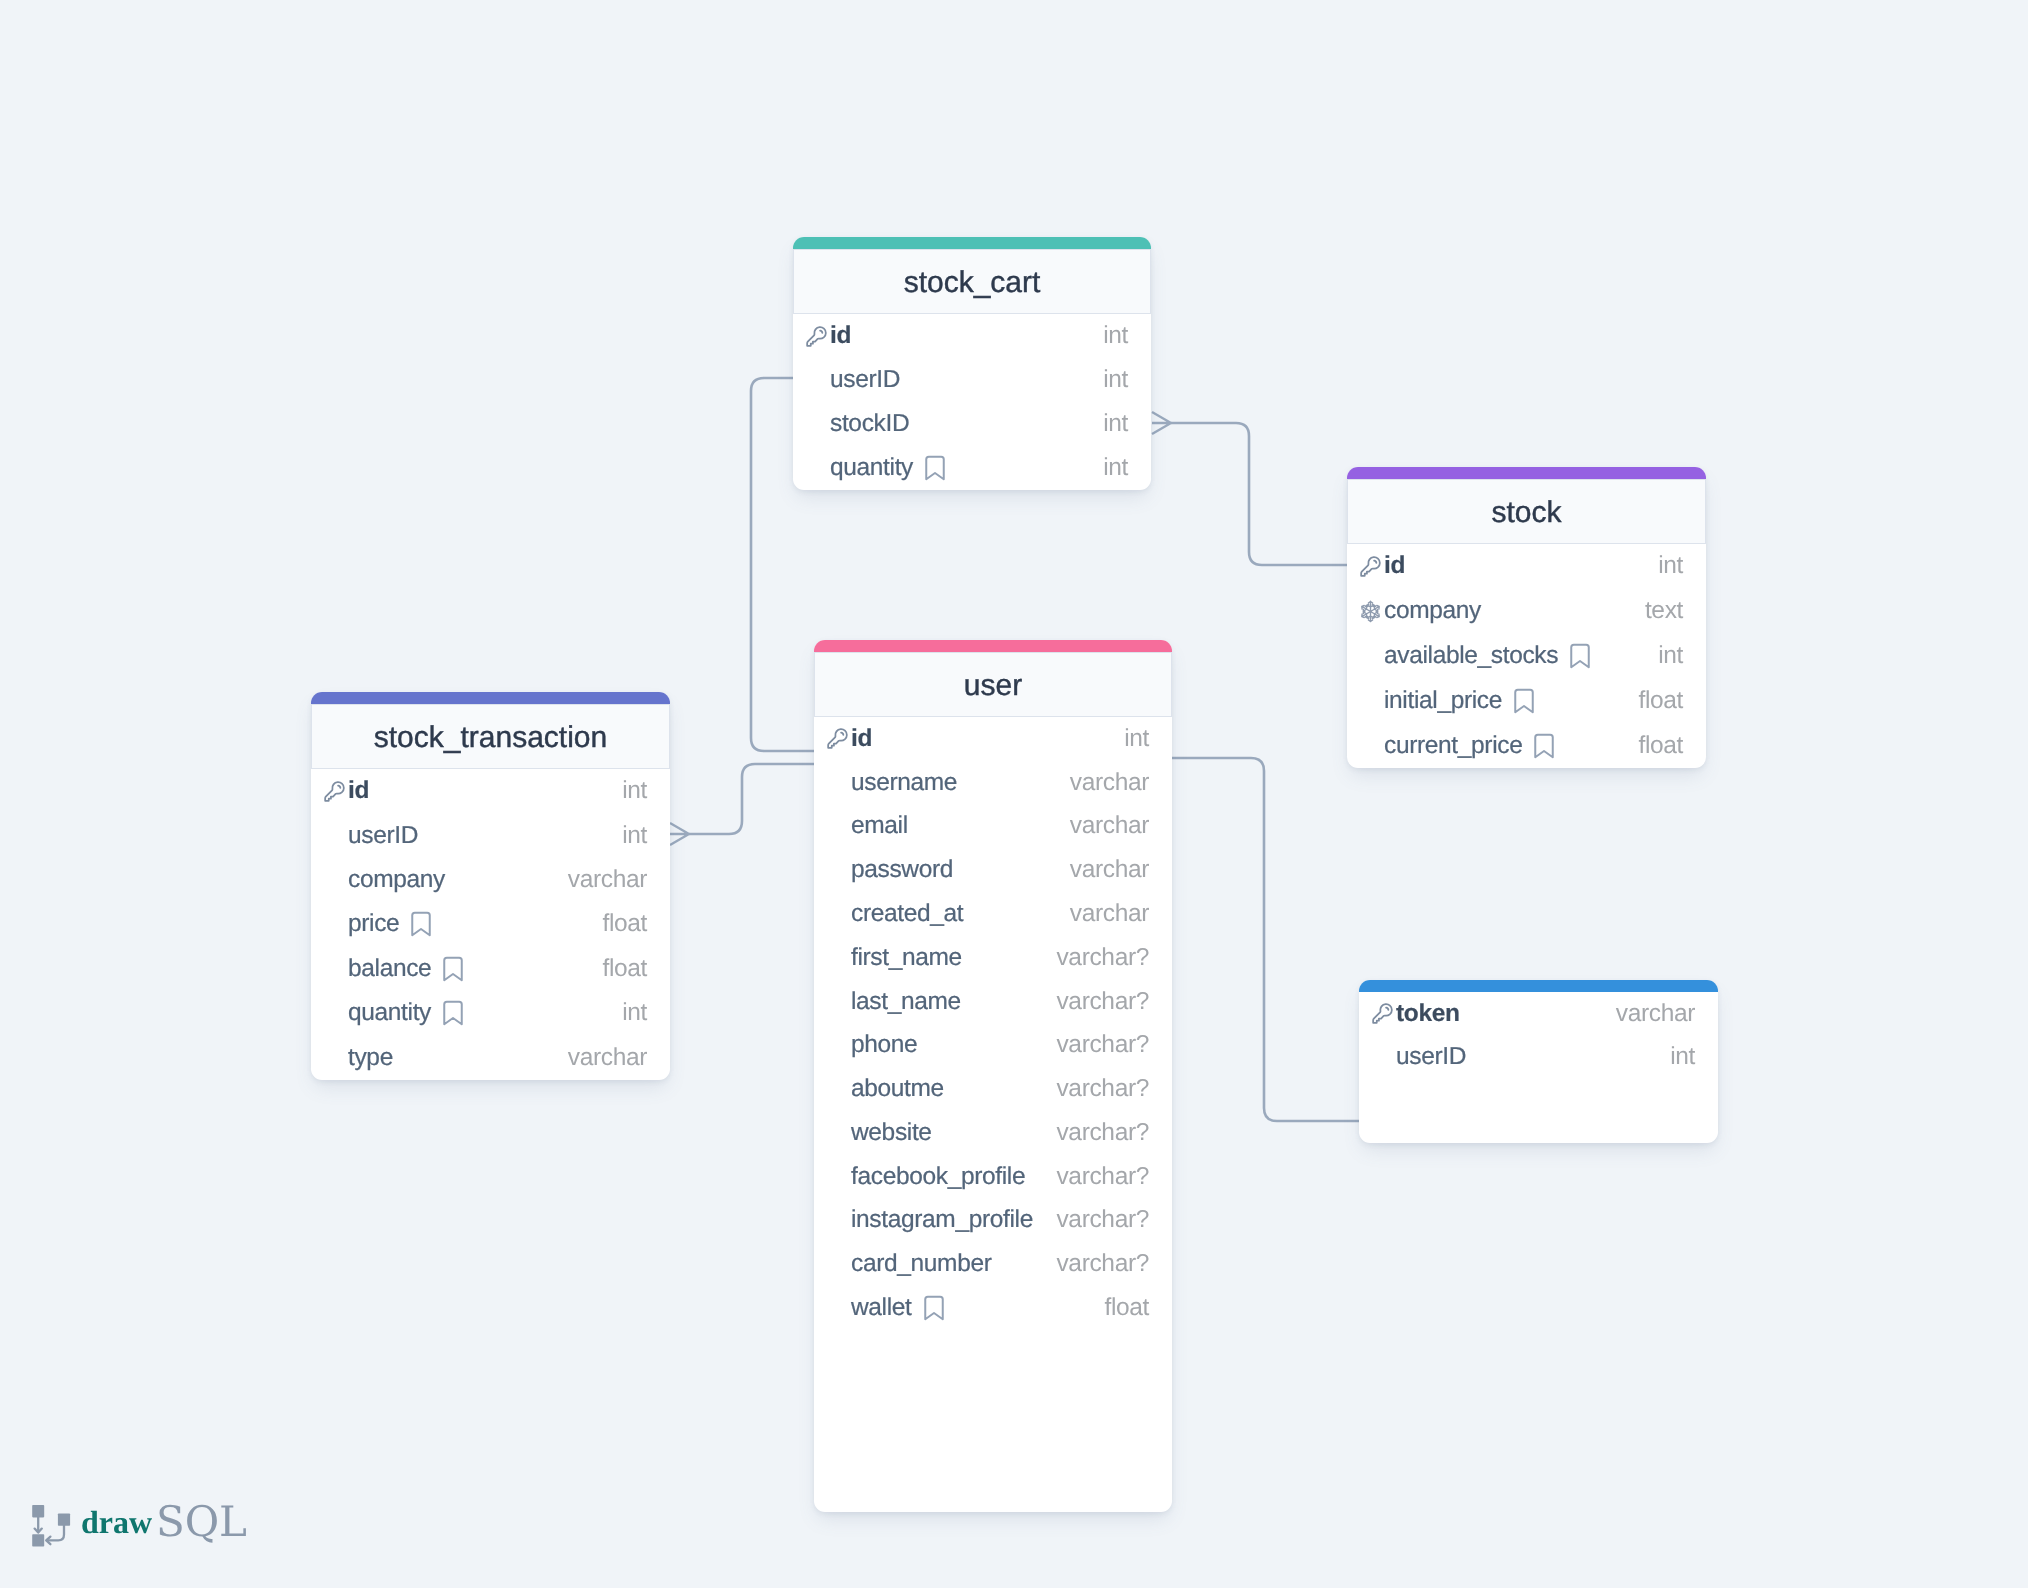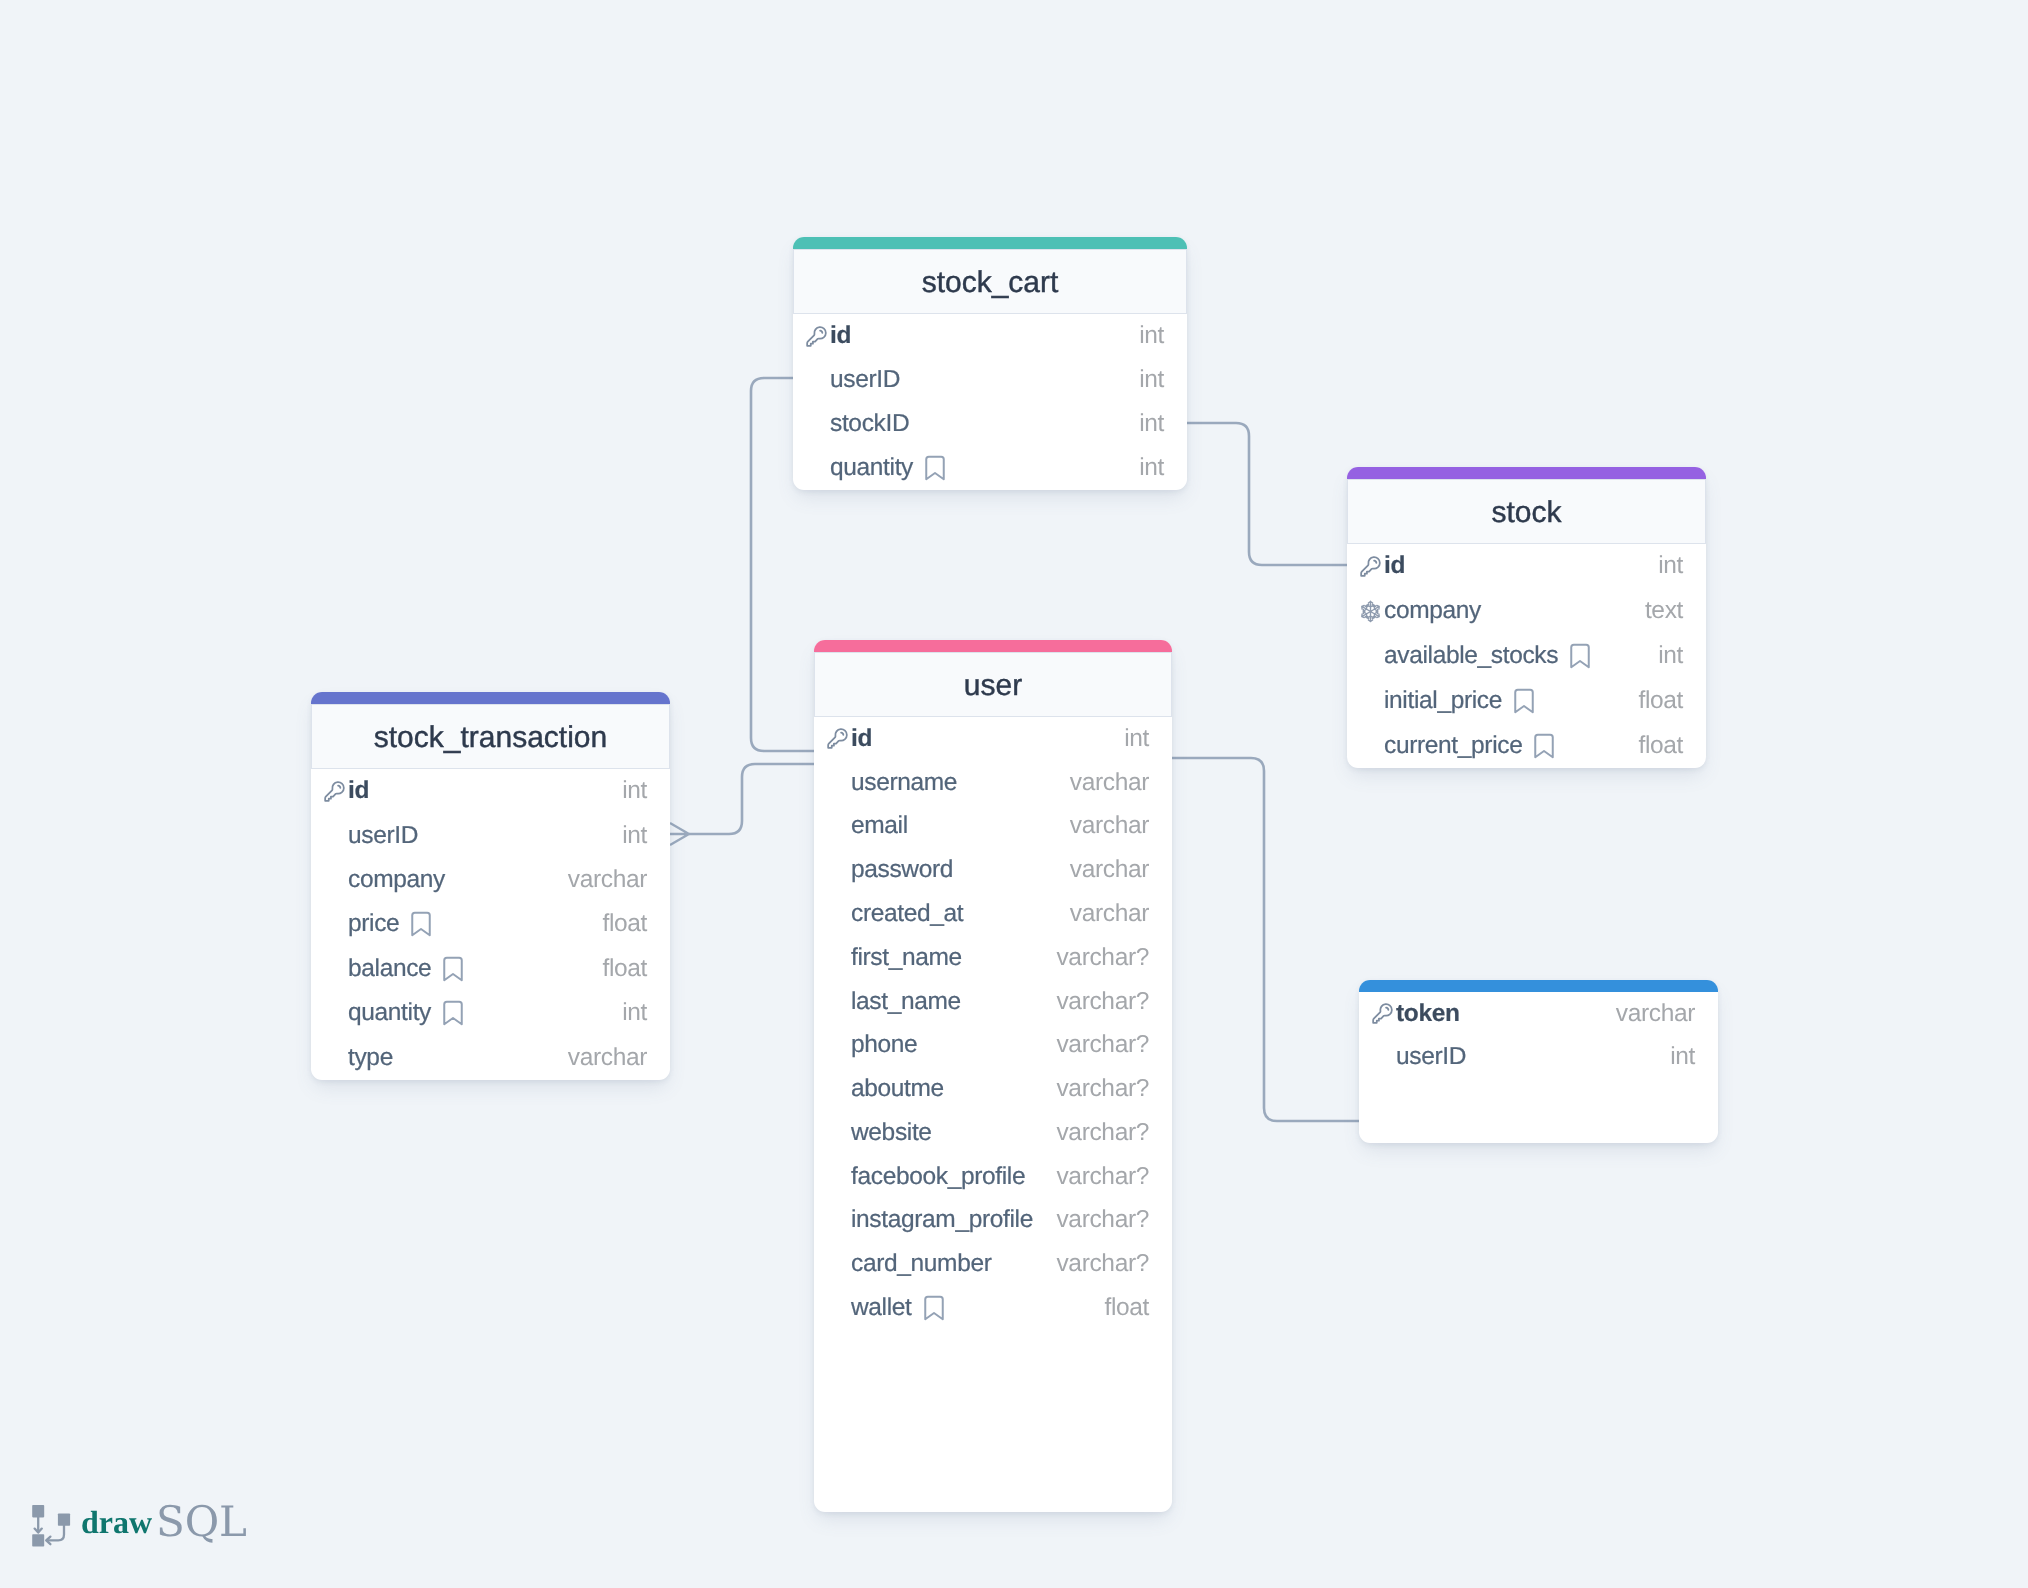--- a/index.html
+++ b/index.html
@@ -36,21 +36,21 @@
 <div id="canvas">
   <svg class="links" viewBox="0 0 2028 1588">
       <path d="M793 378 L764 378 Q751 378 751 391 L751 738 Q751 751 764 751 L814 751" fill="none" stroke="#9aa9bd" stroke-width="2.6"></path>
       <path d="M1171 423 L1236 423 Q1249 423 1249 436 L1249 552 Q1249 565 1262 565 L1347 565" fill="none" stroke="#9aa9bd" stroke-width="2.6"></path>
       <path d="M1152 423 L1171 423 M1152 412 L1171 423 M1152 434 L1171 423" fill="none" stroke="#9aa9bd" stroke-width="2.4"></path>
       <path d="M689 834 L729 834 Q742 834 742 821 L742 777 Q742 764 755 764 L814 764" fill="none" stroke="#9aa9bd" stroke-width="2.6"></path>
       <path d="M670 834 L689 834 M670 823 L689 834 M670 845 L689 834" fill="none" stroke="#9aa9bd" stroke-width="2.4"></path>
       <path d="M1172 758 L1251 758 Q1264 758 1264 771 L1264 1108 Q1264 1121 1277 1121 L1359 1121" fill="none" stroke="#9aa9bd" stroke-width="2.6"></path>
     </svg>
   <div id="tables-layer">
-      <div class="table-card" style="left: 793px; top: 237px; width: 394px; height: 253px;">
+      <div class="table-card" style="left: 793px; top: 237px; width: 358px; height: 253px;">
         <div class="accent" style="background:#4dc0b5"></div>
         <div class="t-header">
           <span class="t-title">stock_cart</span>
         </div>
         <div class="t-rows">
           <div class="row" style="height:44px">
             <span class="icslot">
               <span class="ic key">
                 <svg width="23" height="23" viewBox="0 0 24 24" fill="none" stroke="#7d8ca0" stroke-width="1.85" stroke-linecap="round" stroke-linejoin="round">
                   <path d="M15.75 5.9a2.6 2.6 0 0 1 2.35 2.35m3.65 0a6 6 0 0 1-7.029 5.912c-.563-.097-1.159.026-1.563.43L10.5 17.25H8.25v2.25H6v2.25H2.25v-2.818c0-.597.237-1.17.659-1.591l6.499-6.499c.404-.404.527-1 .43-1.563A6 6 0 1 1 21.75 8.25z"></path>

